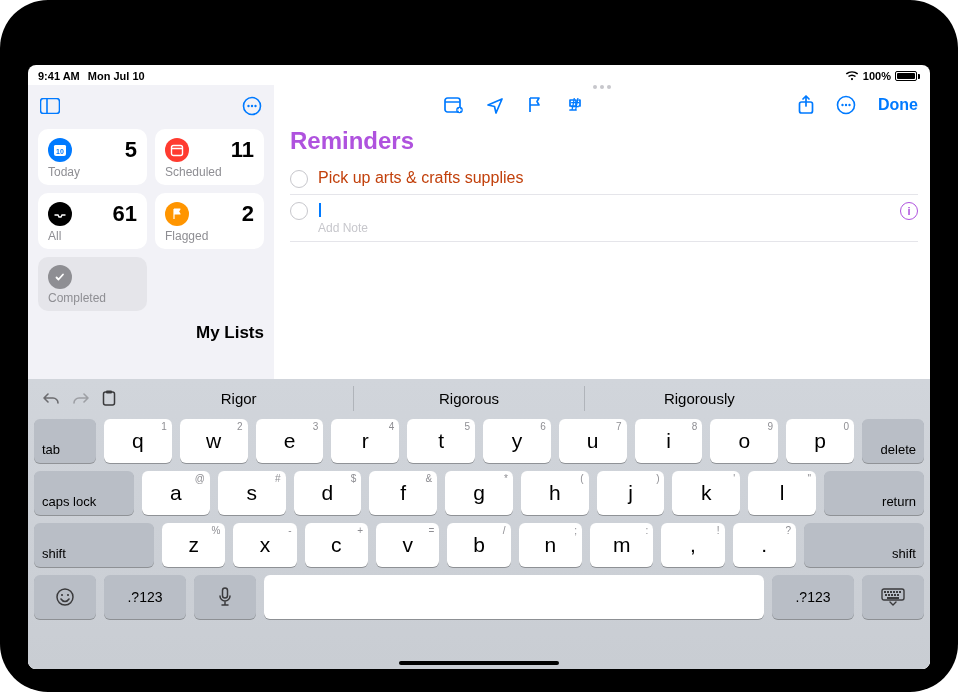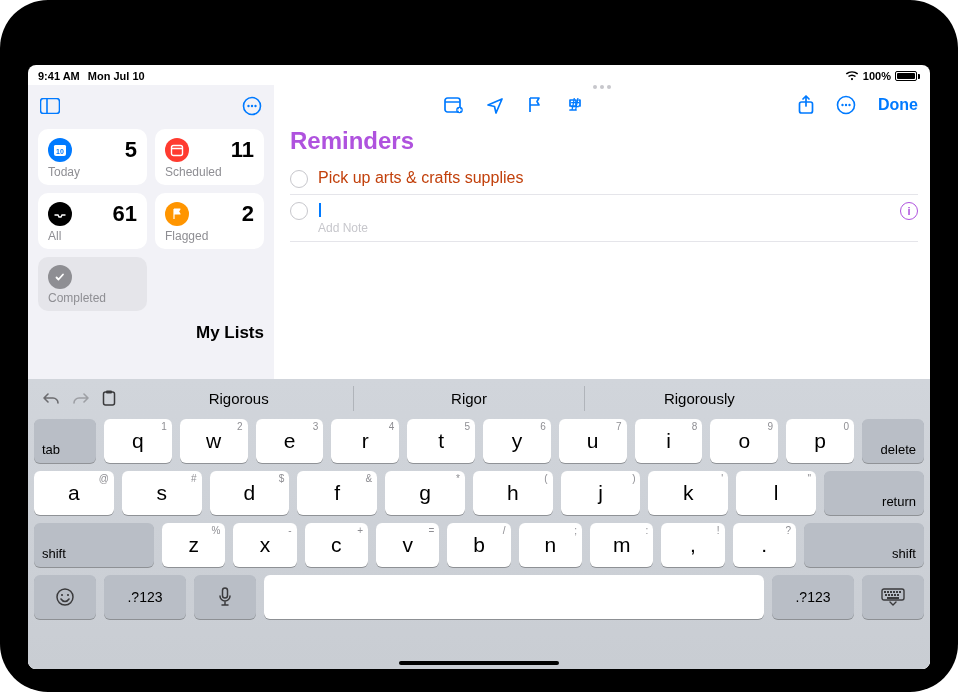--- a/index.html
+++ b/index.html
@@ -322,22 +322,22 @@
               </svg>
             </span>
           <span>
               <svg width="14" height="16" viewBox="0 0 14 16">
                 <rect x="1.5" y="2" width="11" height="13" rx="2" fill="none" stroke="#3a3a3c" stroke-width="1.5"></rect>
                 <rect x="4" y="0.5" width="6" height="3" rx="1" fill="#3a3a3c"></rect>
               </svg>
             </span>
         </div>
         <div class="kb-suggestions">
+          <div class="kb-sugg">Rigor</div>
           <div class="kb-sugg">Rigorous</div>
-          <div class="kb-sugg">Rigor</div>
           <div class="kb-sugg">Rigorously</div>
         </div>
         <div style="width:110px"></div>
       </div>
 
       <div class="kb-rows">
         <div class="kb-row r1" id="kb-r1">
             <div class="key special" style="width: 62px; flex: 0 0 auto;">tab</div>
             <div class="key std">q<span class="alt">1</span></div>
             <div class="key std">w<span class="alt">2</span></div>
@@ -345,20 +345,21 @@
             <div class="key std">r<span class="alt">4</span></div>
             <div class="key std">t<span class="alt">5</span></div>
             <div class="key std">y<span class="alt">6</span></div>
             <div class="key std">u<span class="alt">7</span></div>
             <div class="key std">i<span class="alt">8</span></div>
             <div class="key std">o<span class="alt">9</span></div>
             <div class="key std">p<span class="alt">0</span></div>
             <div class="key special right" style="width: 62px; flex: 0 0 auto;">delete</div>
           </div>
         <div class="kb-row r2" id="kb-r2">
+            <div class="key special" style="width: 100px; flex: 0 0 auto;">caps lock</div>
             <div class="key std">a<span class="alt">@</span></div>
             <div class="key std">s<span class="alt">#</span></div>
             <div class="key std">d<span class="alt">$</span></div>
             <div class="key std">f<span class="alt">&amp;</span></div>
             <div class="key std">g<span class="alt">*</span></div>
             <div class="key std">h<span class="alt">(</span></div>
             <div class="key std">j<span class="alt">)</span></div>
             <div class="key std">k<span class="alt">'</span></div>
             <div class="key std">l<span class="alt">"</span></div>
             <div class="key special right" style="width: 100px; flex: 0 0 auto;">return</div>

